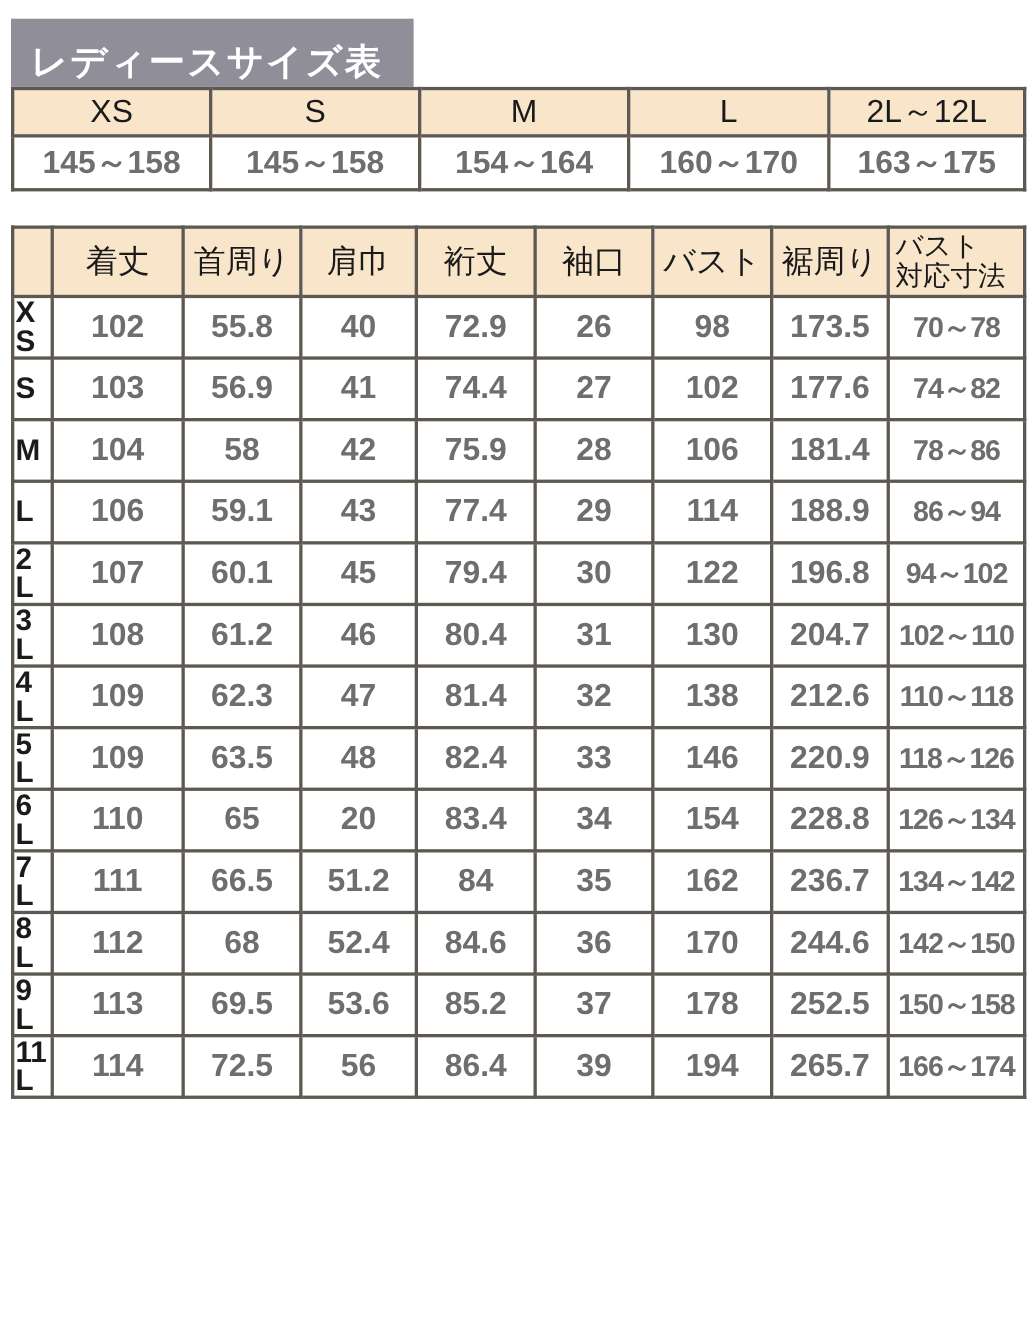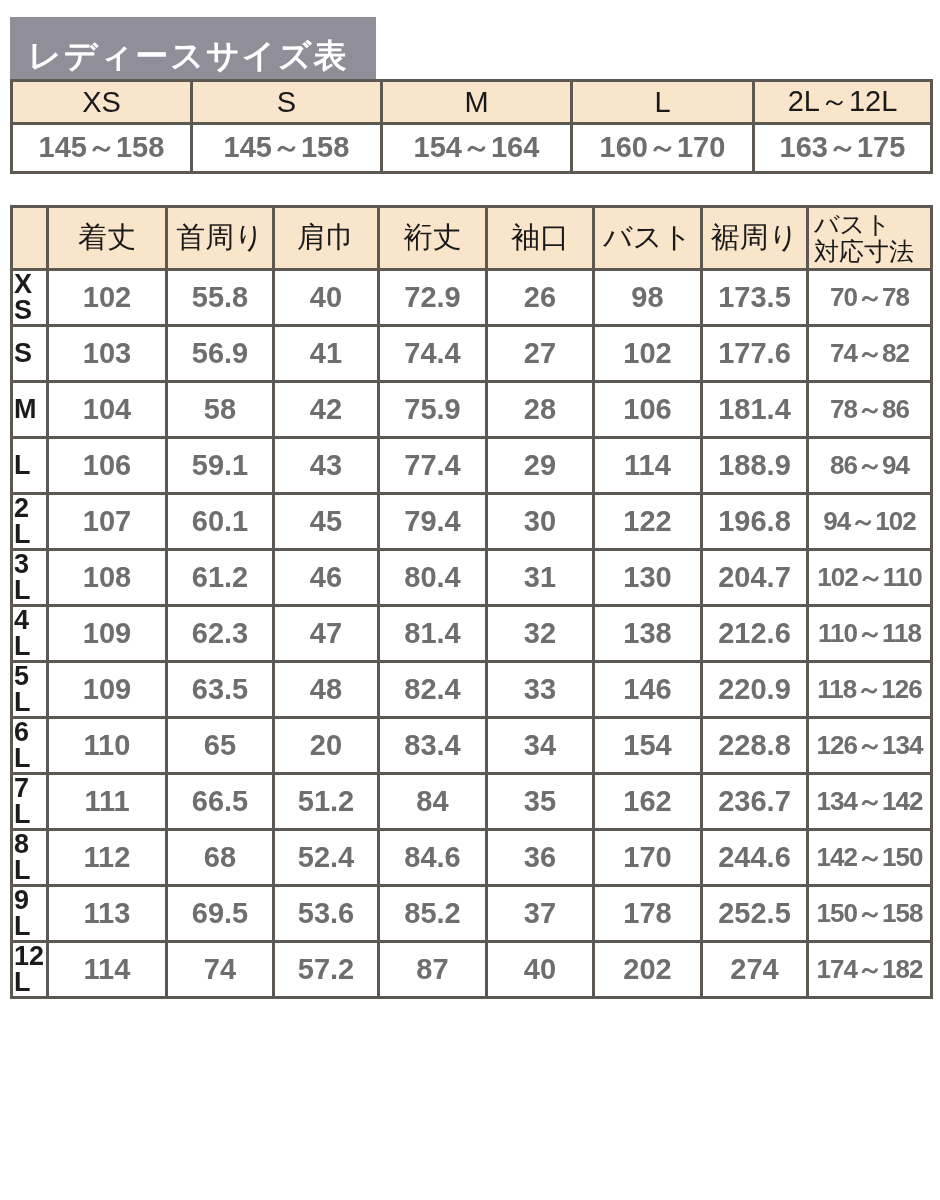--- a/index.html
+++ b/index.html
@@ -283,27 +283,27 @@
           <td>113</td>
           <td>69.5</td>
           <td>53.6</td>
           <td>85.2</td>
           <td>37</td>
           <td>178</td>
           <td>252.5</td>
           <td class="last-col">150～158</td>
         </tr>
         <tr>
-          <th class="size-cell">12
+          <th class="size-cell">11
 L</th>
           <td>114</td>
-          <td>74</td>
-          <td>57.2</td>
-          <td>87</td>
-          <td>40</td>
-          <td>202</td>
-          <td>274</td>
-          <td class="last-col">174～182</td>
+          <td>72.5</td>
+          <td>56</td>
+          <td>86.4</td>
+          <td>39</td>
+          <td>194</td>
+          <td>265.7</td>
+          <td class="last-col">166～174</td>
         </tr>
       </tbody>
   </table>
 
 </div>
 
 </body></html>

